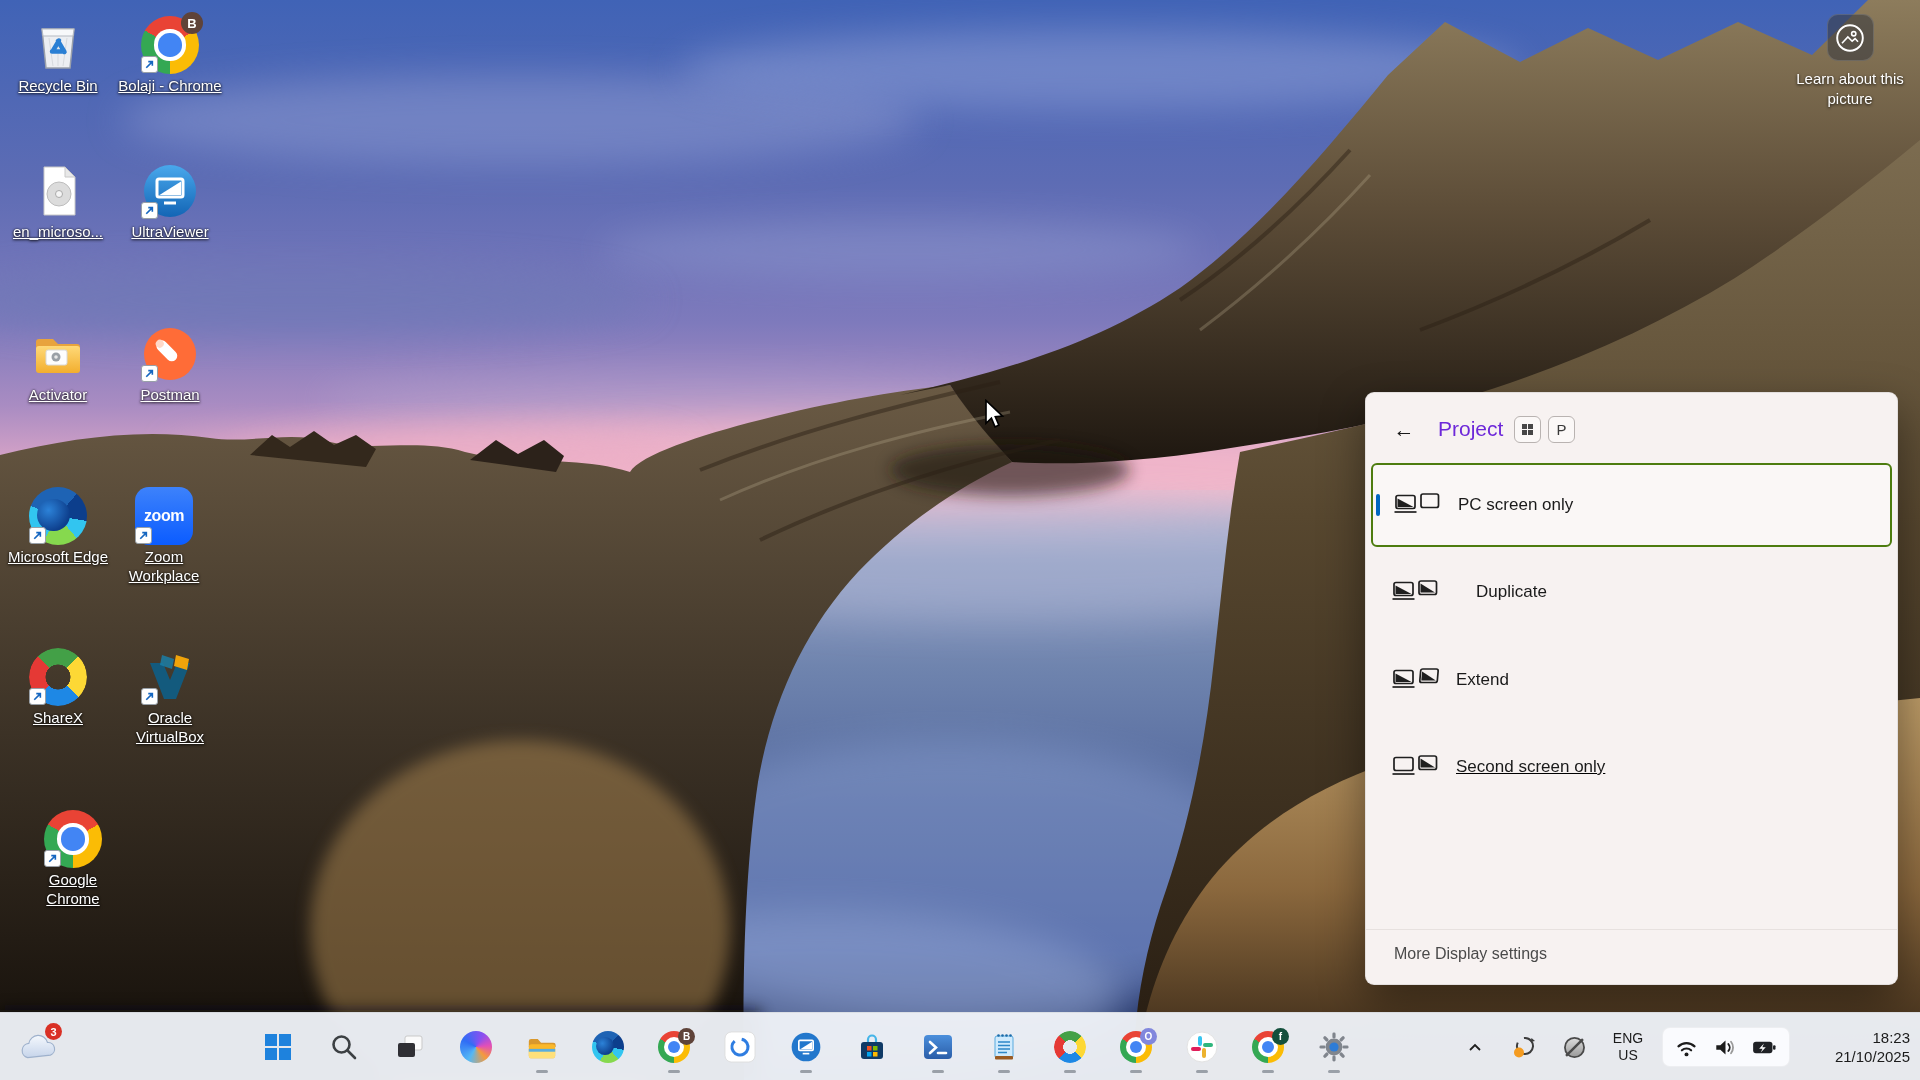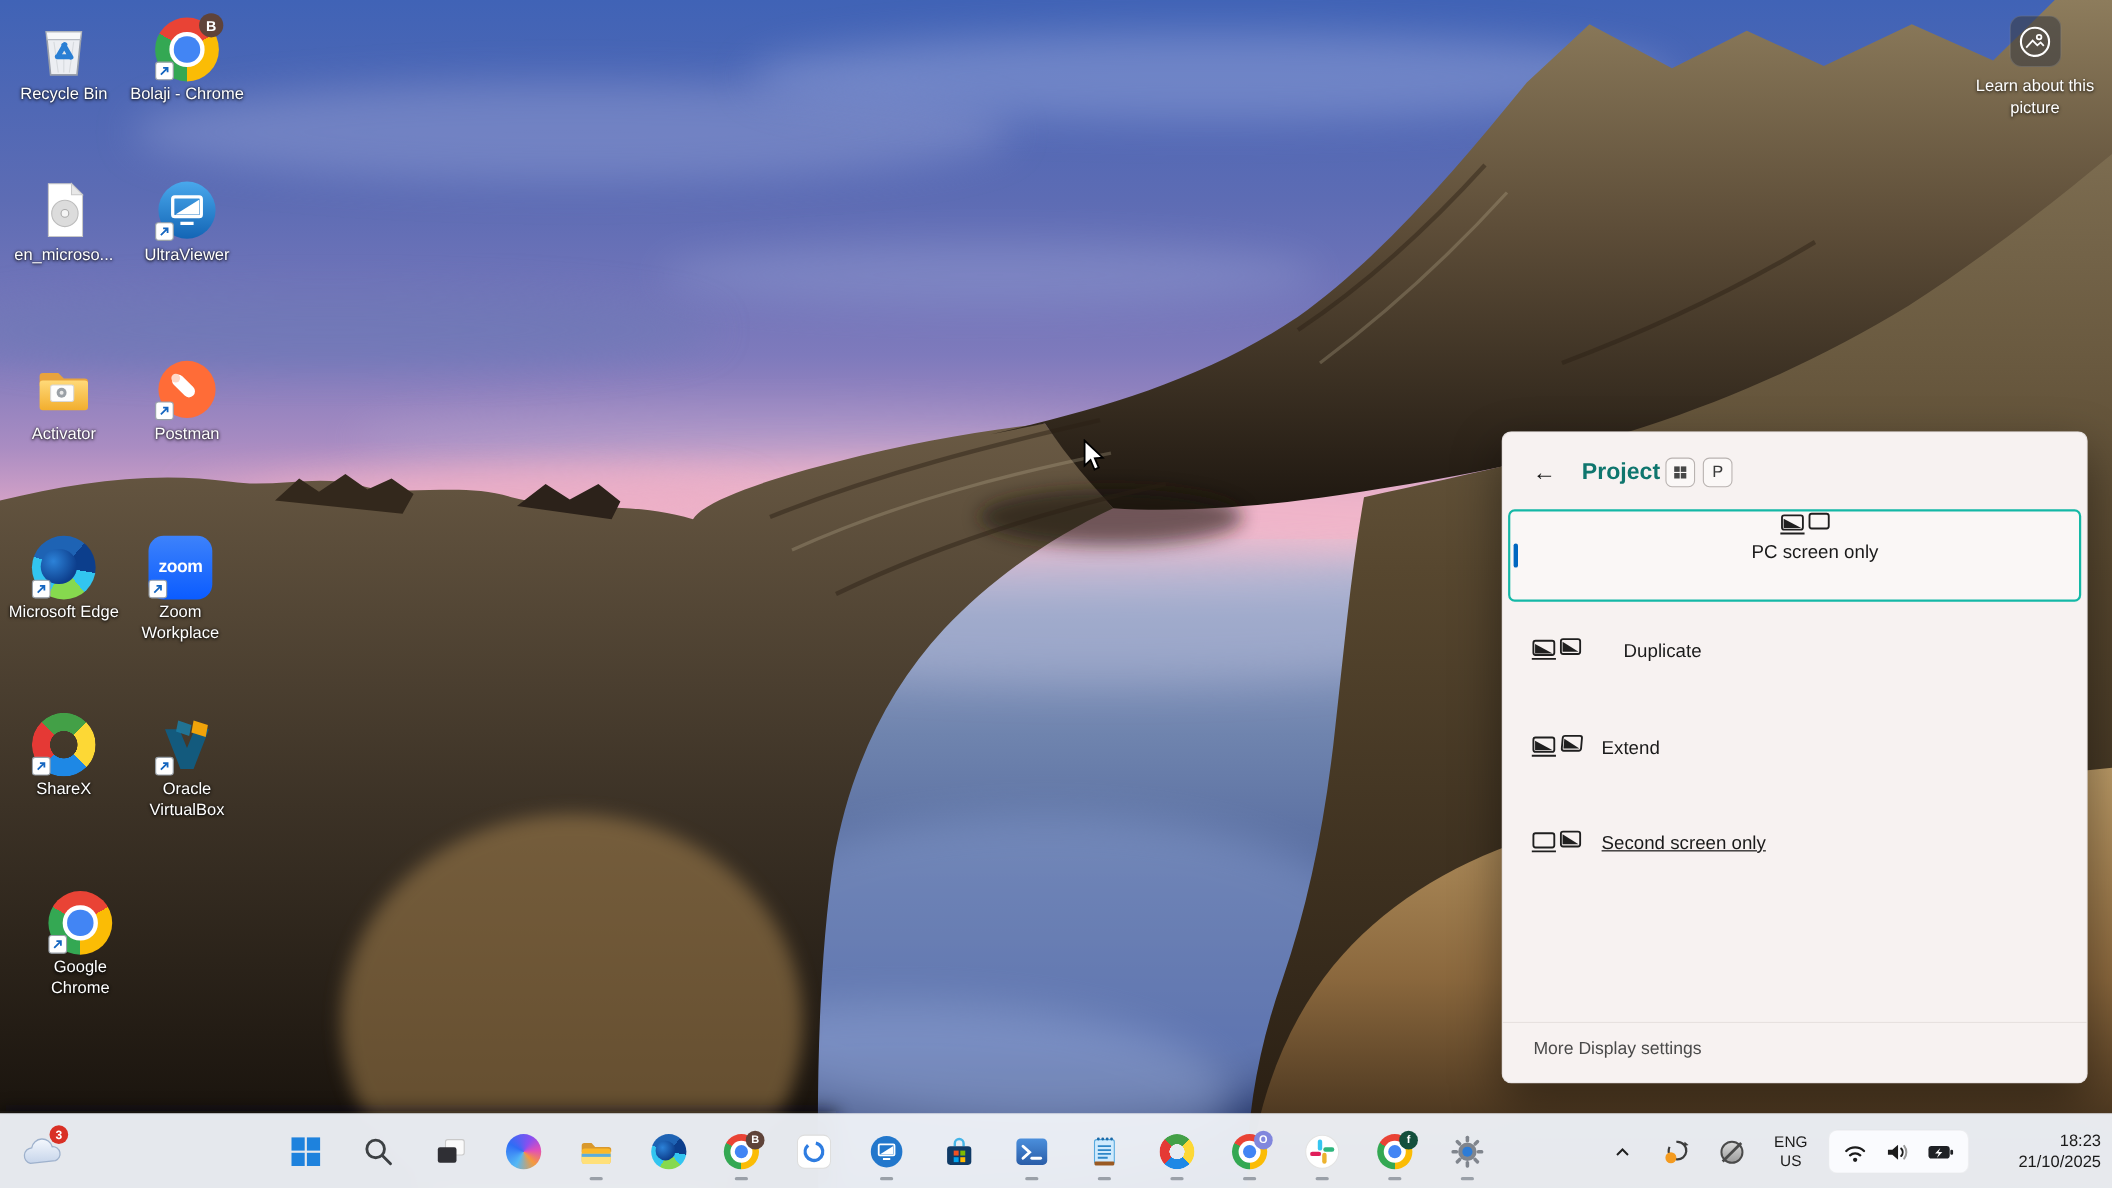--- a/index.html
+++ b/index.html
@@ -5,21 +5,21 @@
   html,body{margin:0;padding:0;background:#000;}
   *{box-sizing:border-box;}
   .screen{position:relative;width:1920px;height:1080px;overflow:hidden;
     font-family:"Liberation Sans","DejaVu Sans",sans-serif;-webkit-font-smoothing:antialiased;}
   .wp{position:absolute;inset:0;}
 
   
   .dicon{position:absolute;width:104px;text-align:center;cursor:default;}
   .dicon .art{width:58px;height:58px;margin:0 auto;position:relative;}
   .dicon .lbl{margin-top:3px;font-size:15px;line-height:1.25;color:#fff;
-    text-shadow:0 1px 3px rgba(0,0,0,.9),0 0 2px rgba(0,0,0,.7);}
+    text-shadow:0 1px 3px rgba(0,0,0,.9),0 0 2px rgba(0,0,0,.7);text-decoration:underline;}
   .sc{position:absolute;left:0;bottom:1px;width:17px;height:17px;background:#fff;
     border:1px solid #98a0a8;border-radius:3px;display:flex;align-items:center;justify-content:center;}
   .badge{position:absolute;top:-4px;right:-4px;width:22px;height:22px;border-radius:50%;
     display:flex;align-items:center;justify-content:center;font-size:13px;font-weight:bold;color:#fff;}
   .bg-b{background:#5f4339;} .bg-o{background:#8187dd;} .bg-f{background:#14503c;}
 
   .ic-chrome{width:100%;height:100%;border-radius:50%;position:relative;
     background:conic-gradient(from -60deg,#e94335 0 120deg,#fbbc05 0 240deg,#34a853 0 360deg);}
   .ic-chrome::before{content:"";position:absolute;inset:30%;border-radius:50%;
     background:#4285f4;box-shadow:0 0 0 4px #fff;}
@@ -40,30 +40,30 @@
     background:rgba(56,58,64,.58);border:1px solid rgba(255,255,255,.14);
     display:flex;align-items:center;justify-content:center;}
   .learn .lbl{color:#fff;font-size:15px;line-height:1.3;text-shadow:0 1px 3px rgba(0,0,0,.9);}
 
   
   .panel{position:absolute;left:1365px;top:392px;width:533px;height:593px;border-radius:9px;
     background:#f7f2f1;border:1px solid rgba(0,0,0,.08);
     box-shadow:0 18px 45px rgba(0,0,0,.42);}
   .panel .back{position:absolute;left:22px;top:22px;width:32px;height:30px;border-radius:5px;
     font-size:21px;color:#191919;display:flex;align-items:center;justify-content:center;}
-  .panel .title{position:absolute;left:72px;top:24px;font-size:21px;color:#0f766e;font-weight:bold;}
+  .panel .title{position:absolute;left:72px;top:24px;font-size:21px;color:#6d28d9;}
   .key{position:absolute;top:23px;width:27px;height:27px;border:1.5px solid #b9b3b1;border-radius:6px;
     background:#fbf8f7;display:flex;align-items:center;justify-content:center;}
   .key.win{left:148px;} .key.p{left:182px;font-size:15px;color:#3a3a3a;}
   .winglyph{display:grid;grid-template-columns:5px 5px;grid-template-rows:5px 5px;gap:1.5px;}
   .winglyph i{background:#474747;}
   .opt{position:absolute;left:5px;right:5px;height:84px;display:flex;align-items:center;
     padding-left:21px;border-radius:6px;}
   .opt .lbl{margin-left:16px;font-size:17px;color:#1a1a1a;}
-  .opt.focused{border:2px solid #14b8a6;background:rgba(255,255,255,.4);flex-direction:column;}
+  .opt.focused{border:2px solid #4d7c0f;background:rgba(255,255,255,.4);}
   .opt .accent{display:none;}
   .opt.focused .accent{display:block;position:absolute;left:3px;top:calc(50% - 11px);
     width:3.5px;height:22px;border-radius:2px;}
   .divider{position:absolute;left:0;right:0;top:536px;height:1px;background:#e7e1df;}
   .footer-link{position:absolute;left:28px;top:552px;font-size:16px;color:#4a4a4a;}
 
   
   .taskbar{position:absolute;left:0;right:0;bottom:0;height:68px;
     background:rgba(238,241,247,.96);border-top:1px solid rgba(0,0,0,.06);}
   .tb{position:absolute;top:14px;width:44px;height:40px;display:flex;align-items:center;justify-content:center;border-radius:6px;}

